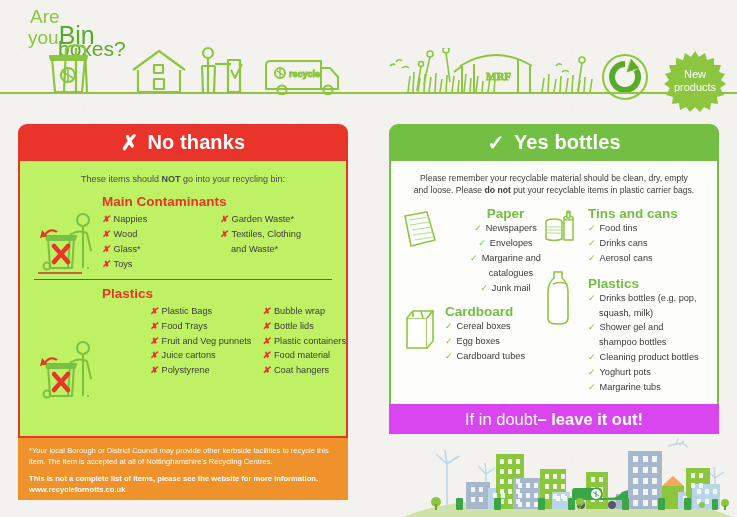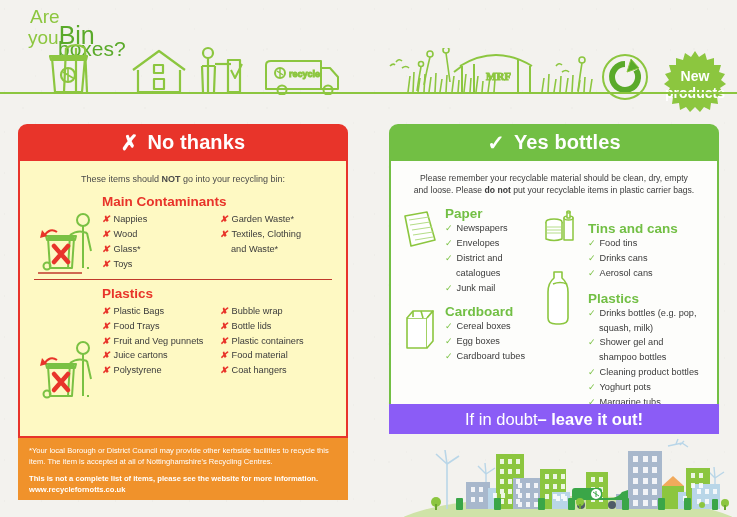--- a/index.html
+++ b/index.html
@@ -27,36 +27,36 @@
   .logo-l2 { position:absolute; left: 0px; top: 17px; font-size: 19px; color: #8cc63f; }
   .logo-l2b { color: #5aaa2a; font-size: 25px; }
   .logo-l3 { position:absolute; left: 30px; top: 33px; font-size: 21px; color: #5aaa2a; }
   .ground { position: absolute; left: 0; top: 92px; width: 737px; height: 2px; background: #8cc63f; }
   .hdr-ill { position: absolute; stroke: #8cc63f; fill: none; }
   .badge {
     position: absolute; left: 664px; top: 50px; width: 62px; height: 62px;
   }
   .badge-label {
     position: absolute; left: 0; top: 18px; width: 62px;
-    text-align: center; font-size: 14px; font-weight: bold; color: #ffffff; line-height: 1.2;
+    text-align: center; font-size: 11px; font-weight: normal; color: #ffffff; line-height: 1.2;
   }
 
   
   .panel { position: absolute; }
   .panel-head {
     height: 37px; border-radius: 9px 9px 0 0;
     display: flex; align-items: center; justify-content: center;
     color: #fff; font-size: 20px; font-weight: bold; letter-spacing: .1px;
   }
   .panel-head .mark { font-size: 21px; margin-right: 9px; font-weight: bold; }
 
   .no-panel { left: 18px; top: 124px; width: 330px; }
   .no-panel .panel-head { background: #e8342a; }
   .no-body {
-    border: 2px solid #e8342a; border-top: none; background: #fef9c3;
+    border: 2px solid #e8342a; border-top: none; background: #bef264;
     height: 277px; position: relative;
   }
   .intro-red {
     text-align: center; font-size: 9px; color: #4a4a4a;
     padding: 12px 14px 0; line-height: 1.35;
   }
   .sec-title { color: #e8342a; font-size: 13.5px; font-weight: bold; }
   .cols { display: flex; }
   .col { }
   .li { font-size: 9.2px; color: #3b3b3b; line-height: 1.62; white-space: nowrap; }
@@ -87,21 +87,21 @@
   }
   .sec-title-g { color: #72bf44; font-size: 13.5px; font-weight: bold; }
   .yes-cols { display: flex; padding: 9px 0 0 8px; }
   .yes-col { position: relative; }
   .yes-col-l { width: 168px; }
   .yes-col-r { width: 152px; }
   .icon-slot { position: absolute; }
 
   .doubt-banner {
     position: absolute; left: 389px; top: 404px; width: 330px; height: 30px;
-    background: #8b5cf6; color: #fff; display: flex; align-items: center; justify-content: center;
+    background: #d946ef; color: #fff; display: flex; align-items: center; justify-content: center;
     font-size: 16.5px;
   }
   .doubt-banner .b { font-weight: bold; }
 
   
   .city { position: absolute; left: 400px; top: 436px; width: 337px; height: 81px; }
 </style>
 </head>
 <body>
 
@@ -240,21 +240,21 @@
       </div>
     </div>
 
     <div style="padding:0 14px;">
         <div class="divider-red"></div>
       </div>
 
     <div style="padding:6px 0 0 82px;">
       <div class="sec-title">Plastics</div>
       <div class="cols" style="margin-top:3px;">
-        <div class="col" style="width:118px;">
+        <div class="col" style="width:118px;margin-left:48px;">
           <div class="li"><span class="x">✘</span><span>Plastic Bags</span></div>
           <div class="li"><span class="x">✘</span><span>Food Trays</span></div>
           <div class="li"><span class="x">✘</span><span>Fruit and Veg punnets</span></div>
           <div class="li"><span class="x">✘</span><span>Juice cartons</span></div>
           <div class="li"><span class="x">✘</span><span>Polystyrene</span></div>
         </div>
         <div class="col">
           <div class="li"><span class="x">✘</span><span>Bubble wrap</span></div>
           <div class="li"><span class="x">✘</span><span>Bottle lids</span></div>
           <div class="li"><span class="x">✘</span><span>Plastic containers</span></div>
@@ -318,25 +318,25 @@
 
       <div class="yes-col yes-col-l">
         <svg class="icon-slot" style="left:2px; top:4px;" width="38" height="42" viewBox="0 0 38 42">
           <g stroke="#8cc63f" stroke-width="1.6" fill="#fff" stroke-linejoin="round">
             <path d="M4 6 L26 2 L34 30 L10 36 z"></path>
           </g>
           <g stroke="#b5dd8a" stroke-width="1.2" fill="none">
             <path d="M8 10 l20 -3 M9 15 l20 -3 M11 20 l20 -3 M12 25 l20 -3 M14 30 l18 -3"></path>
           </g>
         </svg>
-        <div style="padding-left:46px;">
+        <div style="padding-left:46px;text-align:center;">
           <div class="sec-title-g">Paper</div>
           <div class="li"><span class="tick">✓</span><span>Newspapers</span></div>
           <div class="li"><span class="tick">✓</span><span>Envelopes</span></div>
-          <div class="li"><span class="tick">✓</span><span>District and</span></div>
+          <div class="li"><span class="tick">✓</span><span>Margarine and</span></div>
           <div class="li"><span class="ind">catalogues</span></div>
           <div class="li"><span class="tick">✓</span><span>Junk mail</span></div>
         </div>
 
         <svg class="icon-slot" style="left:2px; top:100px;" width="40" height="48" viewBox="0 0 40 48">
           <g stroke="#8cc63f" stroke-width="1.6" fill="#fff" stroke-linejoin="round">
             <path d="M6 12 h20 v30 h-20 z"></path>
             <path d="M6 12 l6 -7 h20 l-6 7"></path>
             <path d="M26 12 l6 -7 v30 l-6 7"></path>
             <path d="M12 5 l0 6 M20 5 l2 7"></path>
@@ -357,21 +357,21 @@
             <path d="M4 14 v17 q8 3 16 0 v-17"></path>
             <path d="M22 10 h9 v22 h-9 z"></path>
             <ellipse cx="26.5" cy="10" rx="4.5" ry="2"></ellipse>
             <path d="M25 4 h3 v6 h-3 z"></path>
             <ellipse cx="26.5" cy="4" rx="1.6" ry="1"></ellipse>
           </g>
           <g stroke="#b5dd8a" stroke-width="1" fill="none">
             <path d="M5 19 h14 M5 22 h14 M5 25 h14"></path>
           </g>
         </svg>
-        <div style="padding-left:22px;margin-top:15px;">
+        <div style="padding-left:22px;">
           <div class="sec-title-g">Tins and cans</div>
           <div class="li"><span class="tick">✓</span><span>Food tins</span></div>
           <div class="li"><span class="tick">✓</span><span>Drinks cans</span></div>
           <div class="li"><span class="tick">✓</span><span>Aerosol cans</span></div>
         </div>
 
         <svg class="icon-slot" style="left:-26px; top:62px;" width="40" height="62" viewBox="0 0 40 62">
           <g stroke="#8cc63f" stroke-width="1.6" fill="#fff" stroke-linejoin="round">
             <path d="M14 4 h8 v6 q6 5 6 14 v26 q0 6 -8 6 h-4 q-8 0 -8 -6 v-26 q0 -9 6 -14 z"></path>
             <path d="M13 16 q7 -3 14 0"></path>

